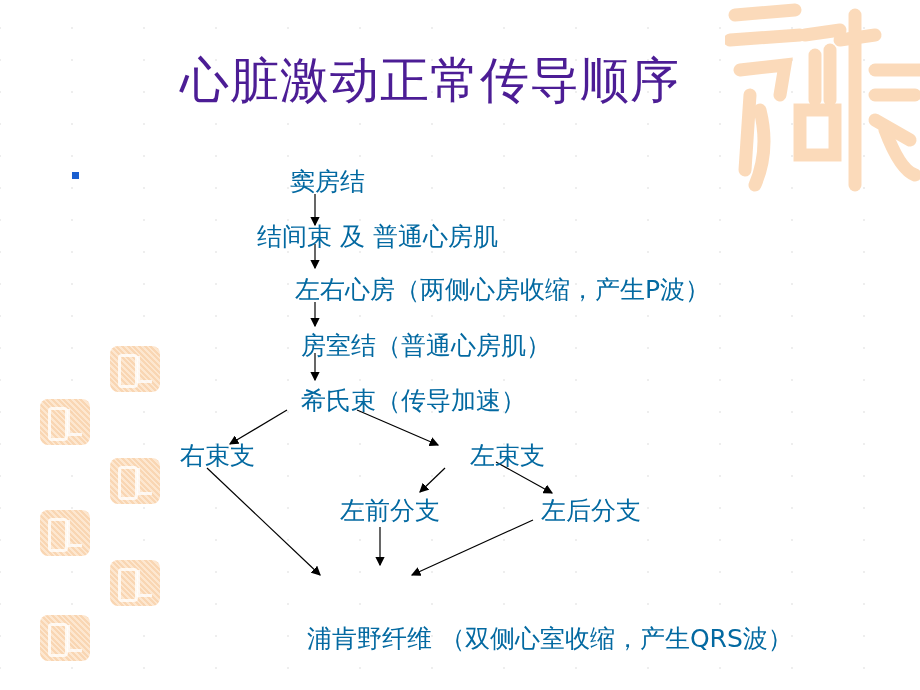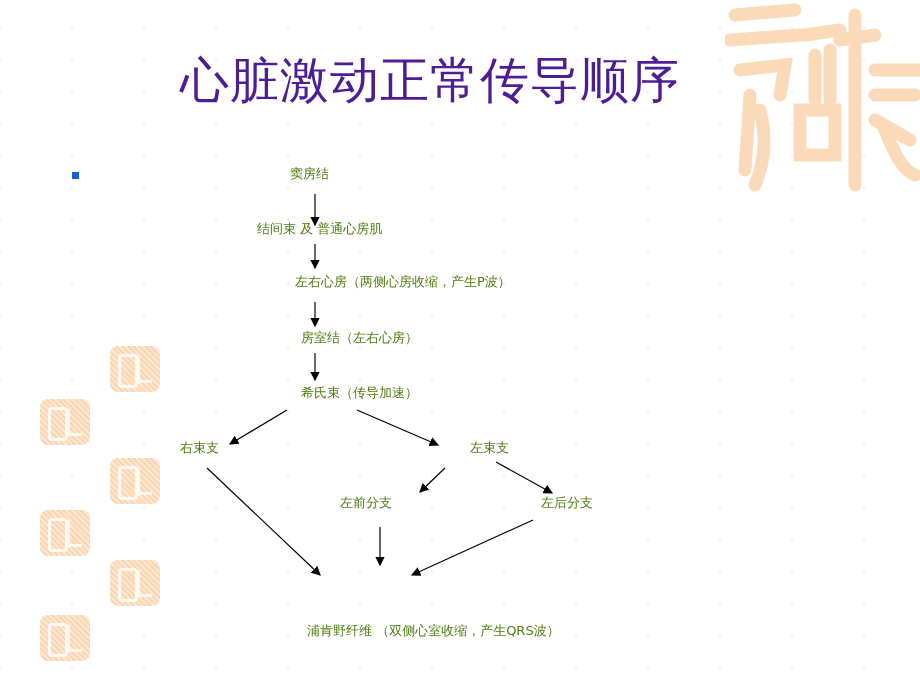--- a/index.html
+++ b/index.html
@@ -12,21 +12,21 @@
           background: repeating-linear-gradient(45deg,#f9cfa6 0 2px,#fde3c8 2px 4px);
           opacity:0.85; }
   .seal::before { content:""; position:absolute; left:8px; top:8px; width:14px; height:28px;
           border:3px solid #fff; border-radius:4px; opacity:0.8; }
   .seal::after { content:""; position:absolute; right:8px; top:10px; width:12px; height:24px;
           border-left:3px solid #fff; border-bottom:3px solid #fff; opacity:0.8; }
   .big-seal { position:absolute; left:725px; top:0; width:195px; height:195px; pointer-events:none; }
   .title { position:absolute; left:180px; top:48px; font-family:"DejaVu Serif","Liberation Serif",serif;
            font-size:49px; color:#4c1d95; letter-spacing:1px; white-space:nowrap; }
   .bullet { position:absolute; left:72px; top:172px; width:7px; height:7px; background:#1a5fd0; }
-  .node { position:absolute; font-size:13px; color:#4d7c0f; white-space:nowrap; }
+  .node { position:absolute; font-size:25px; color:#0369a1; white-space:nowrap; }
   svg.arrows { position:absolute; left:0; top:0; }
 </style>
 </head>
 <body>
 
 <div class="dots"></div>
 
 <svg class="big-seal" viewBox="0 0 195 195">
   <g fill="none" stroke="#fbd7b3" stroke-width="13" stroke-linecap="round" opacity="0.9">
     <path d="M10 15 L70 10"></path>
@@ -75,19 +75,19 @@
     <line x1="496" y1="462" x2="552" y2="493"></line>
     <line x1="207" y1="468" x2="320" y2="575"></line>
     <line x1="380" y1="527" x2="380" y2="565"></line>
     <line x1="533" y1="520" x2="412" y2="575"></line>
   </g>
 </svg>
 
 <div class="node" style="left:290px;top:165px;">窦房结</div>
 <div class="node" style="left:257px;top:220px;">结间束 及 普通心房肌</div>
 <div class="node" style="left:295px;top:273px;">左右心房（两侧心房收缩，产生P波）</div>
-<div class="node" style="left:301px;top:329px;">房室结（左右心房）</div>
+<div class="node" style="left:301px;top:329px;">房室结（普通心房肌）</div>
 <div class="node" style="left:301px;top:384px;">希氏束（传导加速）</div>
 <div class="node" style="left:180px;top:439px;">右束支</div>
 <div class="node" style="left:453px;top:439px;margin-left:17px;">左束支</div>
 <div class="node" style="left:340px;top:494px;">左前分支</div>
 <div class="node" style="left:541px;top:494px;">左后分支</div>
 <div class="node" style="left:307px;top:577px;margin-top:45px;">浦肯野纤维 （双侧心室收缩，产生QRS波）</div>
 
 </body></html>

